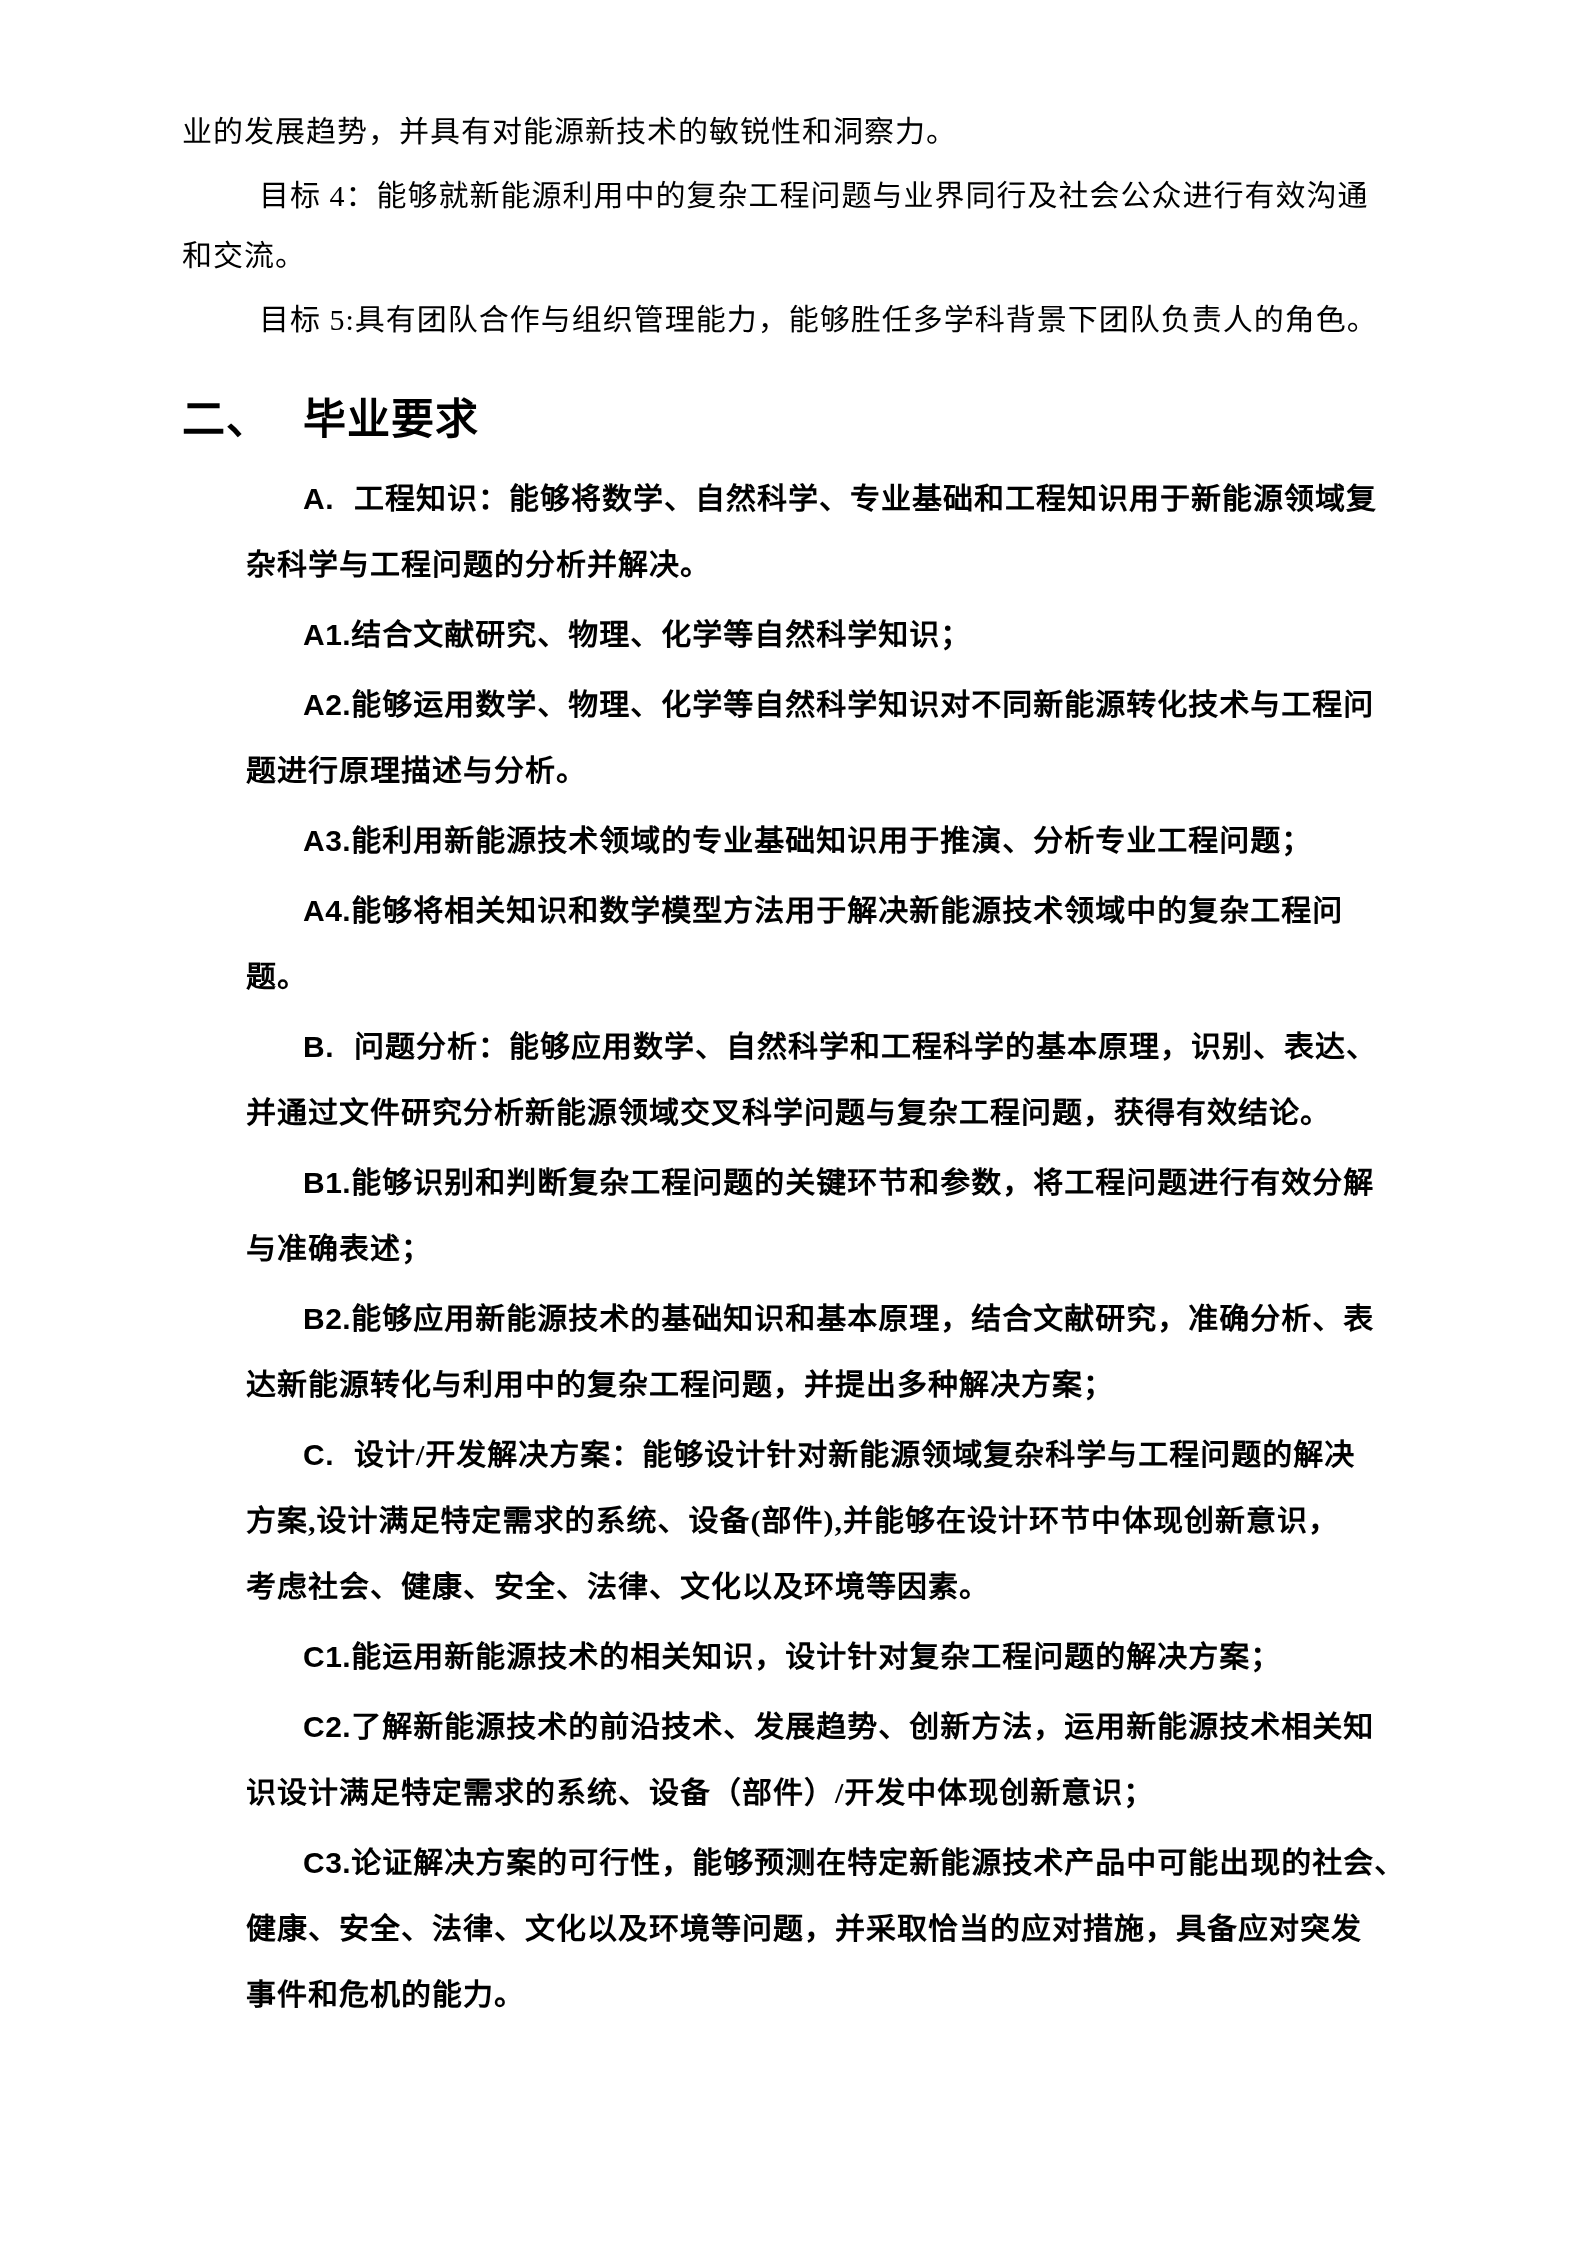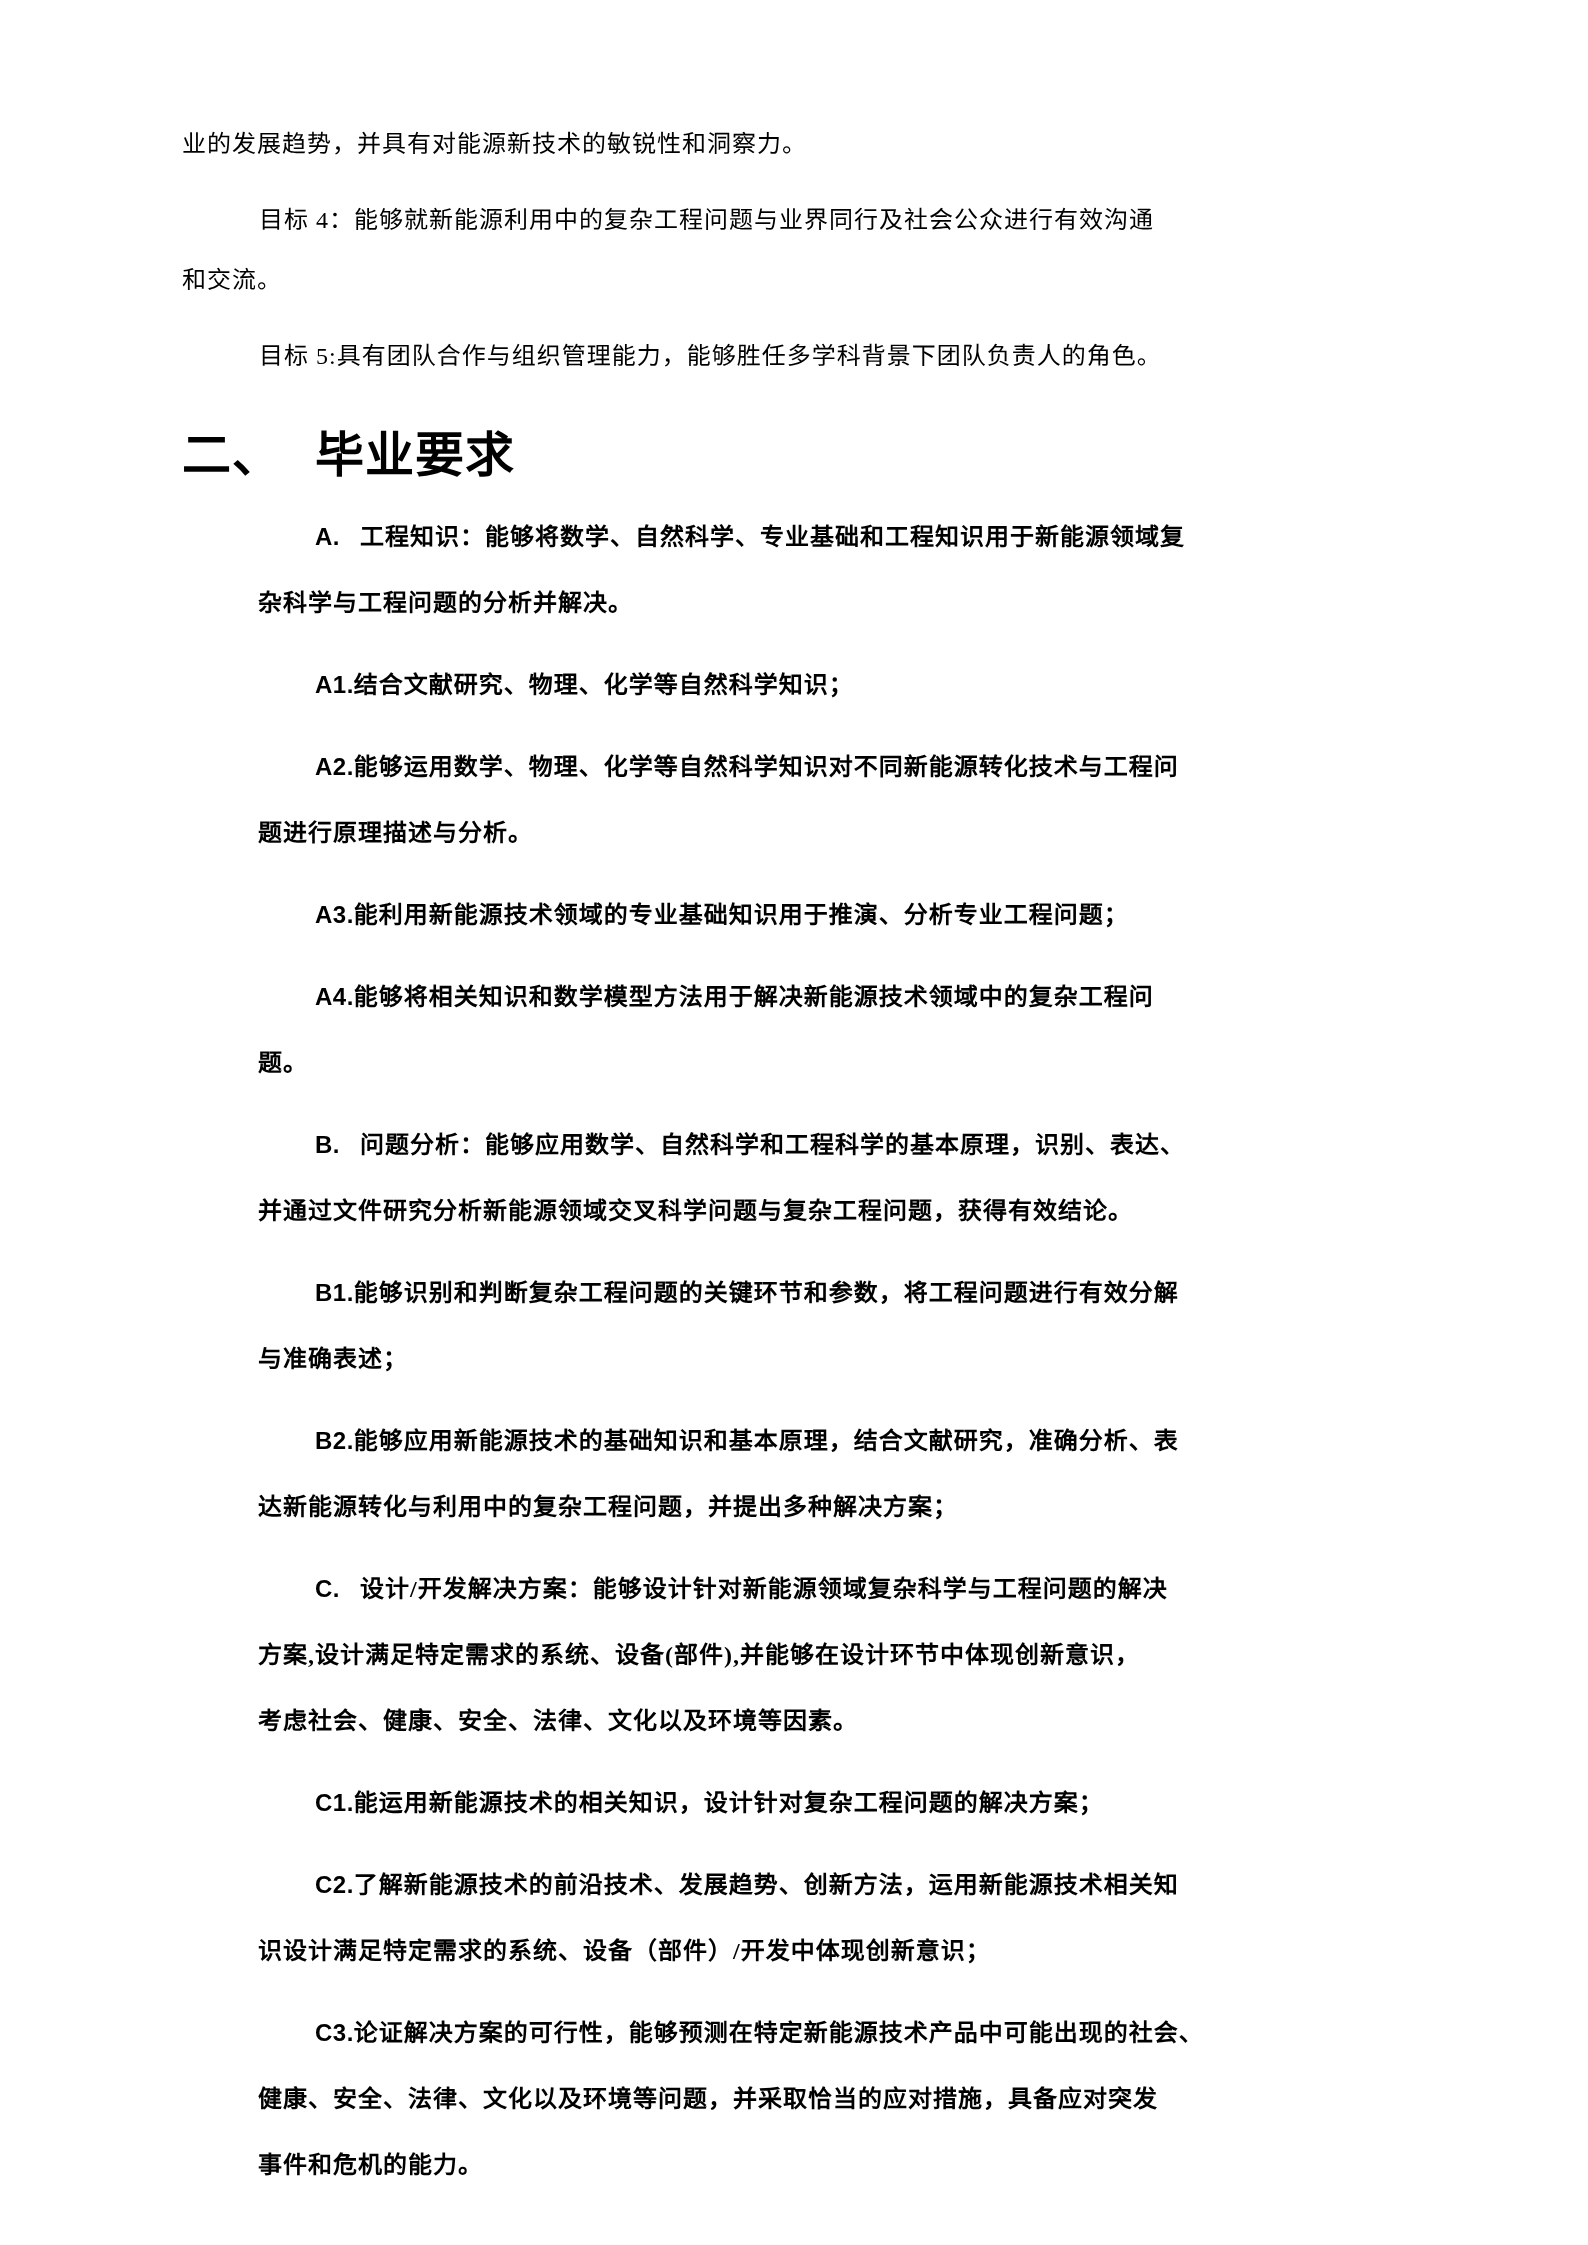--- a/index.html
+++ b/index.html
@@ -12,42 +12,42 @@
     width: 1588px;
     height: 2245px;
     box-sizing: border-box;
     padding-top: 98px;
     background: #ffffff;
     color: #000000;
     font-family: "Liberation Serif", "DejaVu Serif", serif;
     overflow: hidden;
   }
   .para {
-    margin: 16px;
-    font-size: 24px;
+    margin: 4px;
+    font-size: 30px;
     letter-spacing: 1px;
   }
   .para .body {
     white-space: pre-line; 
   }
   
   .goals {
     margin-left: 182px;
     margin-right: 60px;
     line-height: 60px;
   }
   .goals.indent {
     text-indent: 77px;
   }
   
   .section-heading {
     margin: 36px 60px 14px 182px;
     font-family: "Liberation Sans", "DejaVu Sans", sans-serif;
     font-weight: bold;
-    font-size: 49px;
+    font-size: 43px;
     line-height: 66px;
     letter-spacing: 1px;
   }
   .sec-num {
     margin-right: 33px;
   }
   
   .req-block {
     margin-left: 242px;
     margin-right: 40px;

